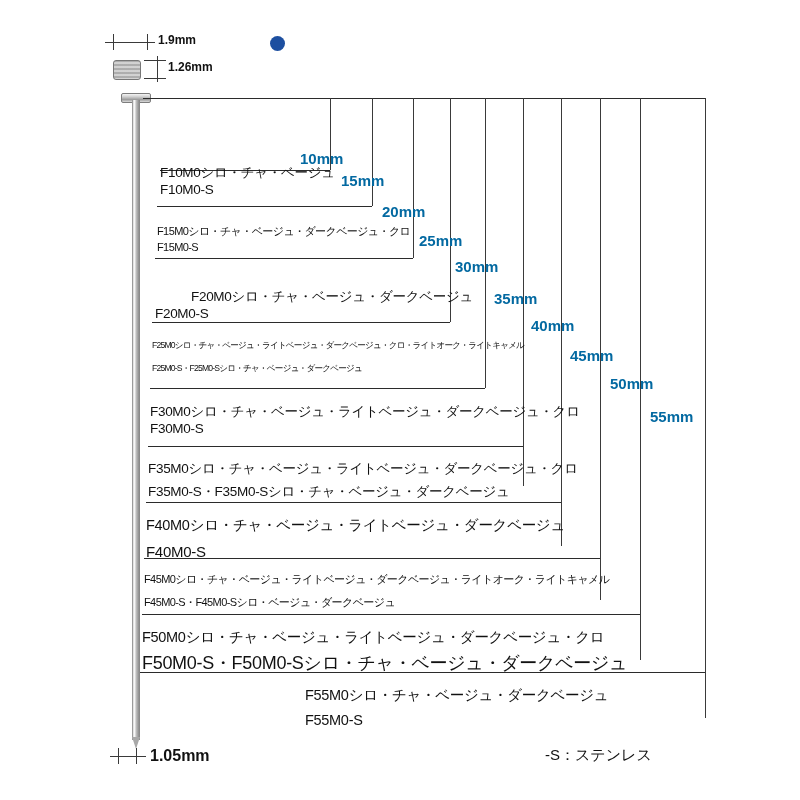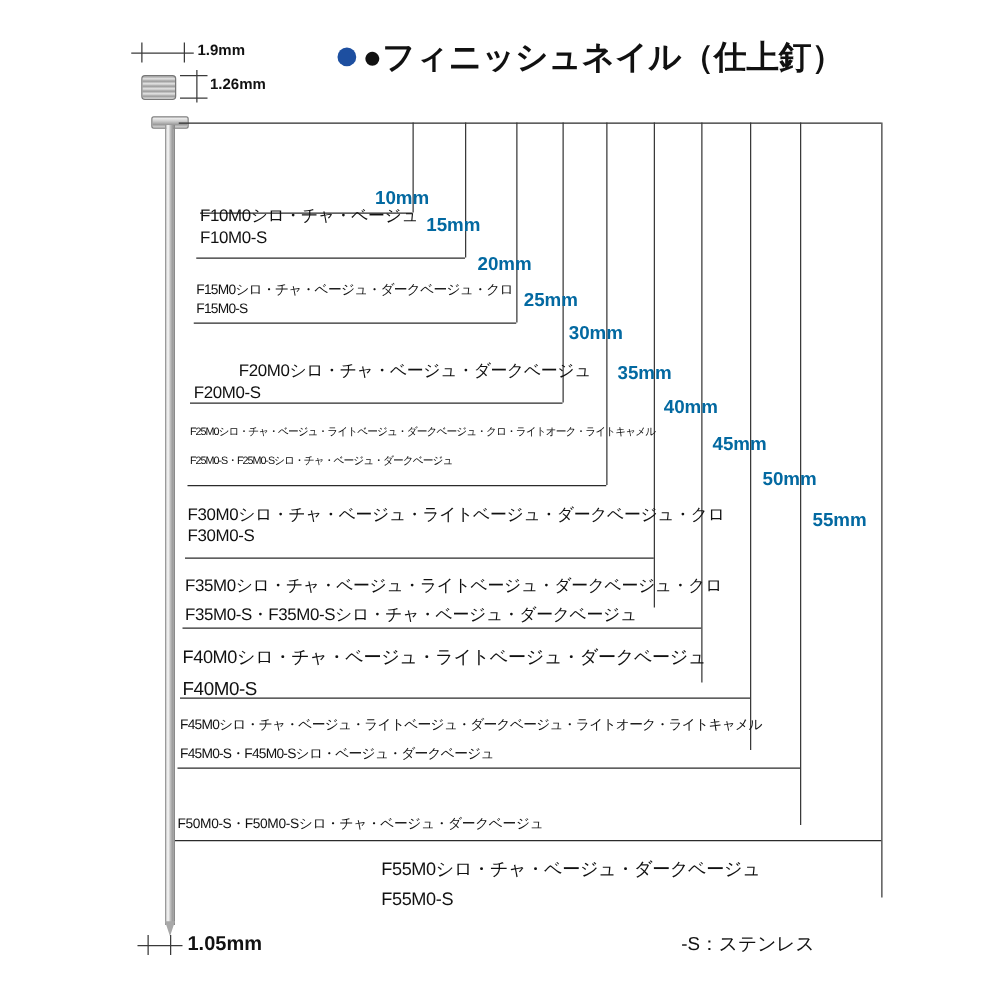--- a/index.html
+++ b/index.html
@@ -106,21 +106,21 @@
     font-weight:700;
     white-space:nowrap;
   }
 </style>
 </head>
 <body>
 
 <div id="stage">
 
   <div class="title">
-    <span class="bullet"></span><span>●フィニッシュネイル（仕上釘）</span>
+    <span class="bullet"></span>
   </div>
 
   <div class="dimblock">
 
     <div class="vline" style="left:13px;top:4px;height:16px;"></div>
     <div class="vline" style="left:47px;top:4px;height:16px;"></div>
     <div class="hline" style="left:5px;top:12px;width:50px;"></div>
     <div class="dimtxt" style="left:58px;top:3px;">1.9mm</div>
 
     <div class="hline" style="left:44px;top:30px;width:22px;"></div>
@@ -187,21 +187,22 @@
 
   <div class="rowlabel" style="left:148px;top:460px;text-align:center;">F35M0シロ・チャ・ベージュ・ライトベージュ・ダークベージュ・クロ</div>
   <div class="rowlabel" style="left:148px;top:483px;">F35M0-S・F35M0-Sシロ・チャ・ベージュ・ダークベージュ</div>
 
   <div class="rowlabel" style="left:146px;top:516px;font-size:14.5px;">F40M0シロ・チャ・ベージュ・ライトベージュ・ダークベージュ</div>
   <div class="rowlabel" style="left:146px;top:543px;font-size:15px;">F40M0-S</div>
 
   <div class="rowlabel small" style="left:144px;top:572px;text-align:center;">F45M0シロ・チャ・ベージュ・ライトベージュ・ダークベージュ・ライトオーク・ライトキャメル</div>
   <div class="rowlabel small" style="left:144px;top:595px;">F45M0-S・F45M0-Sシロ・ベージュ・ダークベージュ</div>
 
-  <div class="rowlabel" style="left:142px;top:651px;font-size:11px;">F50M0-S・F50M0-Sシロ・チャ・ベージュ・ダークベージュ</div>
+  <div class="rowlabel" style="left:142px;top:628px;font-size:14.5px;">F50M0シロ・チャ・ベージュ・ライトベージュ・ダークベージュ・クロ</div>
+  <div class="rowlabel" style="left:142px;top:651px;font-size:18px;">F50M0-S・F50M0-Sシロ・チャ・ベージュ・ダークベージュ</div>
 
   <div class="rowlabel" style="left:305px;top:686px;font-size:14.5px;">F55M0シロ・チャ・ベージュ・ダークベージュ</div>
   <div class="rowlabel" style="left:305px;top:712px;font-size:14.5px;">F55M0-S</div>
 
   <div class="vline" style="left:118px;top:748px;height:16px;"></div>
   <div class="vline" style="left:136px;top:748px;height:16px;"></div>
   <div class="hline" style="left:110px;top:756px;width:36px;"></div>
   <div class="botdim" style="left:150px;top:747px;">1.05mm</div>
 
   <div class="footnote" style="left:545px;top:746px;">-S：ステンレス</div>

